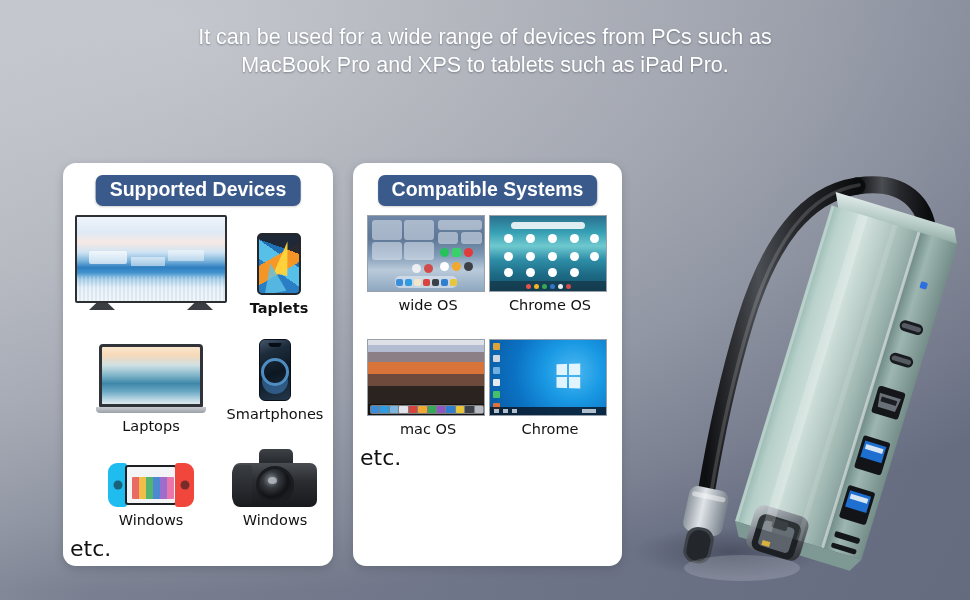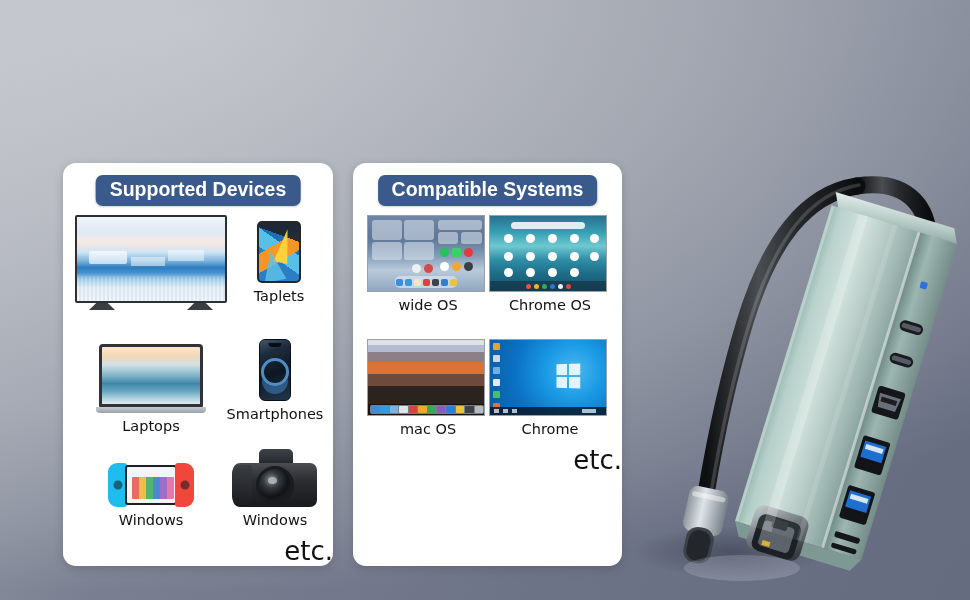--- a/index.html
+++ b/index.html
@@ -42,21 +42,21 @@
     position:absolute; left:50%; transform:translateX(-50%); top:12px;
     background:#3a5a8c; color:#fff; border-radius:7px;
     padding:3px 14px 5px; font-size:19.5px; font-weight:bold;
     white-space:nowrap; box-shadow:0 1px 2px rgba(0,0,0,.18);
   }
 
   .grid{ position:absolute; left:0; top:48px; width:100%; }
   .cell{ position:absolute; text-align:center; }
   .cell .thumb{ margin:0 auto; position:relative; }
   .cap{ font-size:14.5px; color:#111; margin-top:5px; font-family:"DejaVu Sans", sans-serif; }
-  .etc{ position:absolute; width:100%; text-align:right; font-size:26px; color:#111;
+  .etc{ position:absolute; width:100%; text-align:left; font-size:22px; color:#111;
         font-family:"DejaVu Sans", sans-serif;padding-left:7px; }
 
   
   .tv{ width:152px; }
   .tv .screen{
     width:152px; height:88px; border:2.5px solid #2d2f33; border-radius:2px;
     background:linear-gradient(#eef4fb 0%, #dfeaf6 18%, #f7e9e4 30%, #cfe3f3 42%,
       #7fb6dd 52%, #2f7fc0 60%, #3f90cd 66%, #a8cfe8 74%, #e7f0f7 84%, #f2f5f8 100%);
     position:relative; overflow:hidden;
   }
@@ -217,38 +217,42 @@
 
   
   #hub{ position:absolute; left:610px; top:90px; width:380px; height:510px; z-index:3; }
 </style>
 </head>
 <body>
 
 <div id="bg-overlay"></div>
 
 <div id="header">
+  <div id="subtitle">
+    <span class="l">It can be used for a wide range of devices from PCs such as</span>
+    <span class="l">MacBook Pro and XPS to tablets such as iPad Pro.</span>
+  </div>
 </div>
 
 <div class="card" id="card-devices">
   <div class="badge">Supported Devices</div>
 
   <div class="grid">
 
     <div class="cell" style="left:8px; top:4px; width:160px;">
       <div class="thumb tv">
         <div class="screen"></div>
         <div class="foot">
             <i class="l"></i>
             <i class="r"></i>
           </div>
       </div>
     </div>
 
-    <div class="cell" style="left:168px; top:10px; width:96px;">
+    <div class="cell" style="left:168px; top:22px; width:96px;font-weight:bold;">
       <div class="thumb ipad">
           <div class="screen"></div>
         </div>
       <div class="cap">Taplets</div>
     </div>
 
     <div class="cell" style="left:18px; top:133px; width:140px;">
       <div class="thumb laptop">
         <div class="lid"></div>
           <div class="base"></div>

